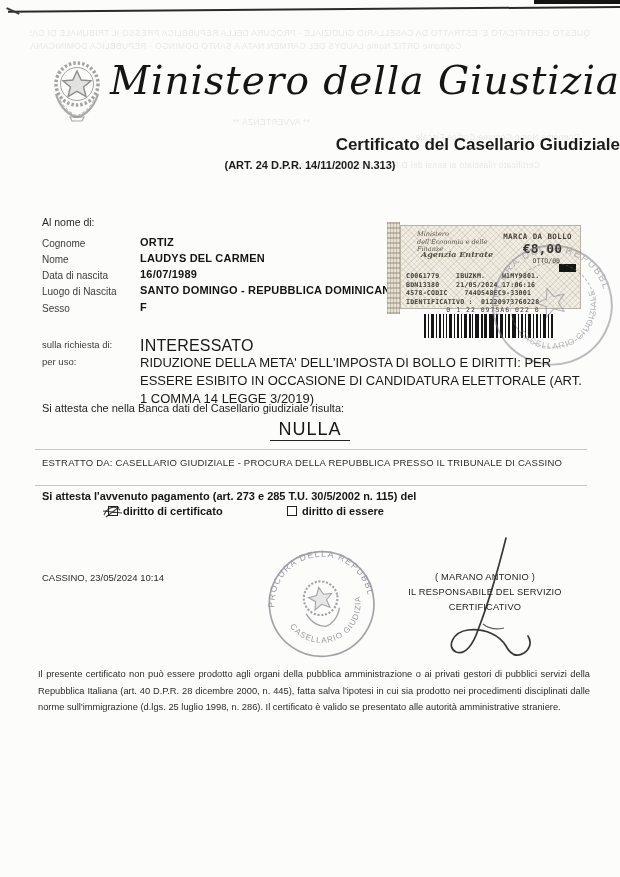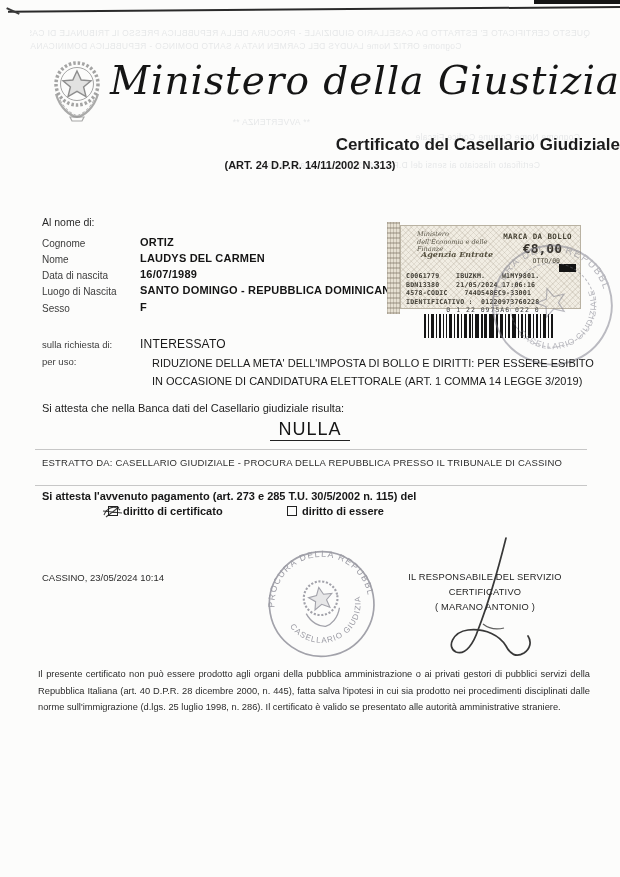--- a/index.html
+++ b/index.html
@@ -108,22 +108,22 @@
   .barcode-num{
     position:absolute;left:428px;top:306px;width:130px;text-align:center;
     font-family:"DejaVu Sans Mono", monospace;font-size:6.5px;color:#3c3c3c;letter-spacing:1px;
   }
   .barcode{position:absolute;left:424px;top:314px;}
   
   .stamp-right{position:absolute;left:486px;top:238px;opacity:.5;transform:rotate(-18deg);}
   .stamp-center{position:absolute;left:263px;top:545px;opacity:.75;transform:rotate(-10deg);}
   
   .req-label{position:absolute;left:42px;font-size:9.5px;color:#3c3c3c;}
-  .req-value{position:absolute;left:140px;font-size:12px;color:#191919;letter-spacing:.2px;}
-  .uso-value{position:absolute;left:140px;top:354px;width:452px;font-size:11px;line-height:18px;color:#191919;margin-left:12px;}
+  .req-value{position:absolute;left:140px;font-size:16px;color:#191919;letter-spacing:.2px;}
+  .uso-value{position:absolute;left:140px;top:354px;width:452px;font-size:13px;line-height:18px;color:#191919;}
   .attest-intro{position:absolute;left:42px;top:402px;font-size:11px;color:#1d1d1d;}
   .nulla{
     position:absolute;left:0;top:419px;width:620px;text-align:center;
   }
   .nulla span{
     font-size:18px;color:#161616;letter-spacing:1px;
     border-bottom:1.6px solid #222;padding:0 8px 1px 8px;
   }
   .rule{position:absolute;left:35px;width:552px;height:1px;background:#c7c7c7;}
   .estratto{position:absolute;left:42px;top:457px;font-size:9.5px;color:#2e2e2e;letter-spacing:.2px;}
@@ -307,22 +307,22 @@
       </text>
       <g stroke="#84848f" fill="none">
         <circle cx="70" cy="63" r="20" stroke-width="2.5" stroke-dasharray="2.5,2"></circle>
         <path d="M70 50 L74.2 59 L84 59.8 L76.6 66 L79 75.5 L70 70.3 L61 75.5 L63.4 66 L56 59.8 L65.8 59 Z" stroke-width="1.3" fill="#9a9aa5" fill-opacity=".3"></path>
         <path d="M50 78 C54 90 63 96 70 97 C77 96 86 90 90 78" stroke-width="1.6"></path>
       </g>
     </svg>
   </div>
 
   <div class="signer">
+    <div>( MARANO ANTONIO )</div>
     <div>IL RESPONSABILE DEL SERVIZIO CERTIFICATIVO</div>
-    <div>( MARANO ANTONIO )</div>
   </div>
 
   <div class="signature">
     <svg width="110" height="132" viewBox="0 0 110 132">
       <path d="M78 2 C70 34 60 68 50 94 C46 106 38 120 28 116 C18 111 25 96 40 94 C58 92 72 100 78 110 C82 118 88 122 96 117 C102 113 104 106 100 100" fill="none" stroke="#1d1d1d" stroke-width="1.7" stroke-linecap="round" opacity=".88"></path>
       <path d="M55 88 C60 92 68 94 76 92" fill="none" stroke="#1d1d1d" stroke-width="1.2" opacity=".7"></path>
     </svg>
   </div>
 
   <div class="footer">Il presente certificato non può essere prodotto agli organi della pubblica amministrazione o ai privati gestori di pubblici servizi della Repubblica Italiana (art. 40 D.P.R. 28 dicembre 2000, n. 445), fatta salva l'ipotesi in cui sia prodotto nei procedimenti disciplinati dalle norme sull'immigrazione (d.lgs. 25 luglio 1998, n. 286).  Il certificato è valido se presentato alle autorità amministrative straniere.</div>

